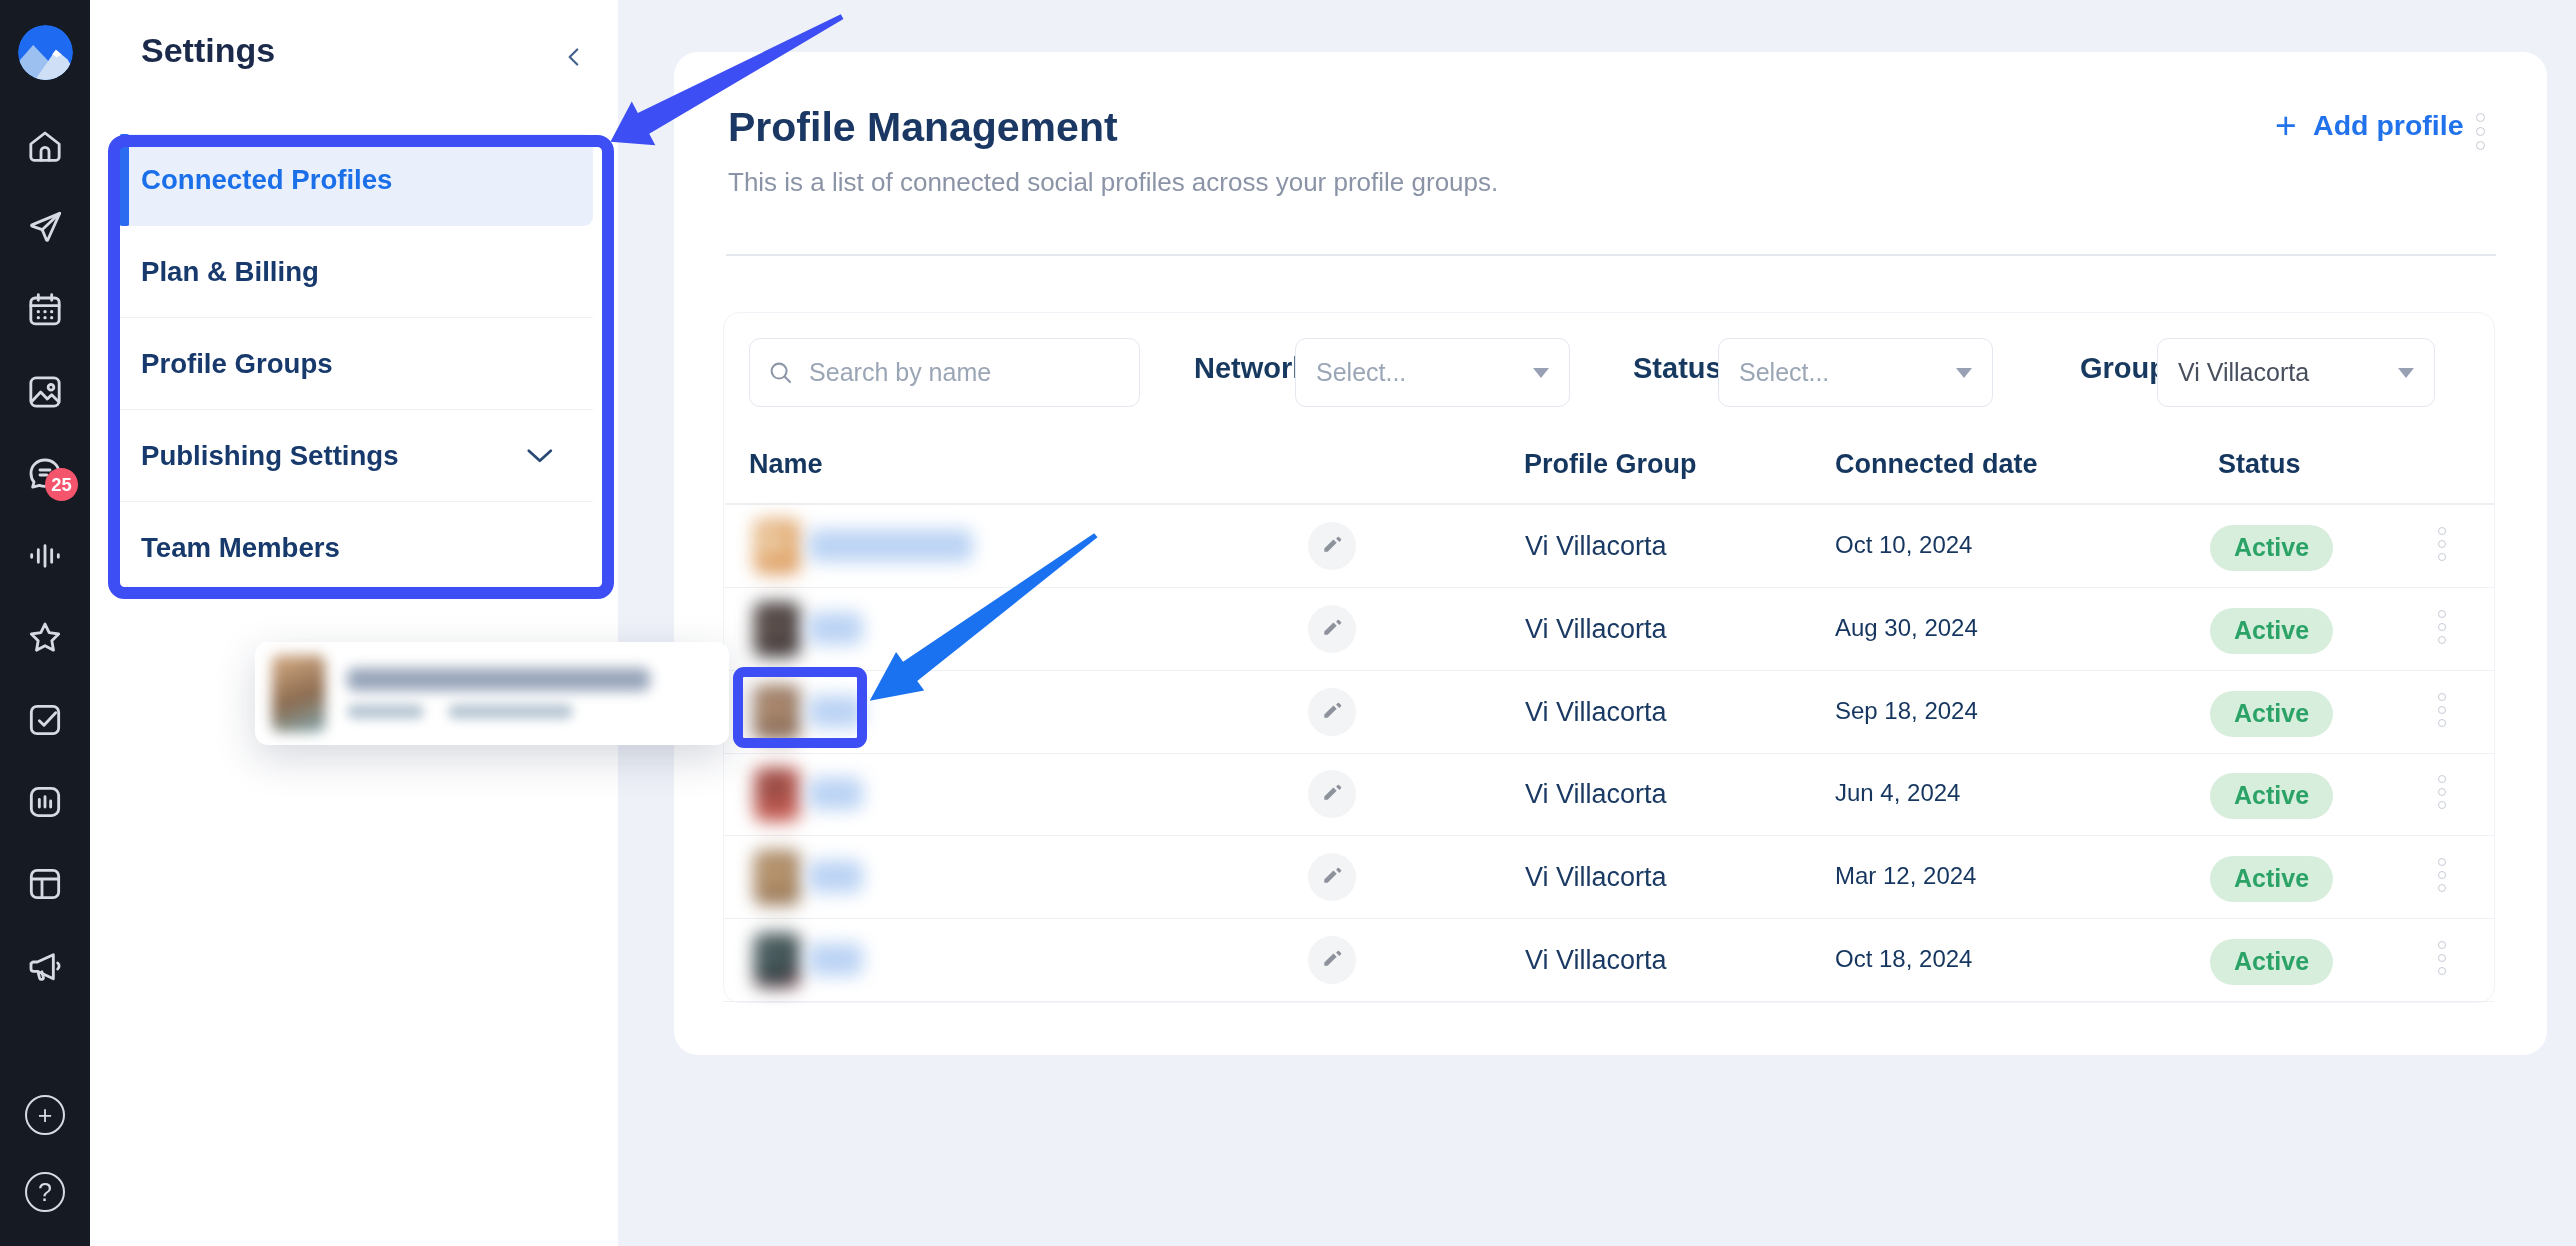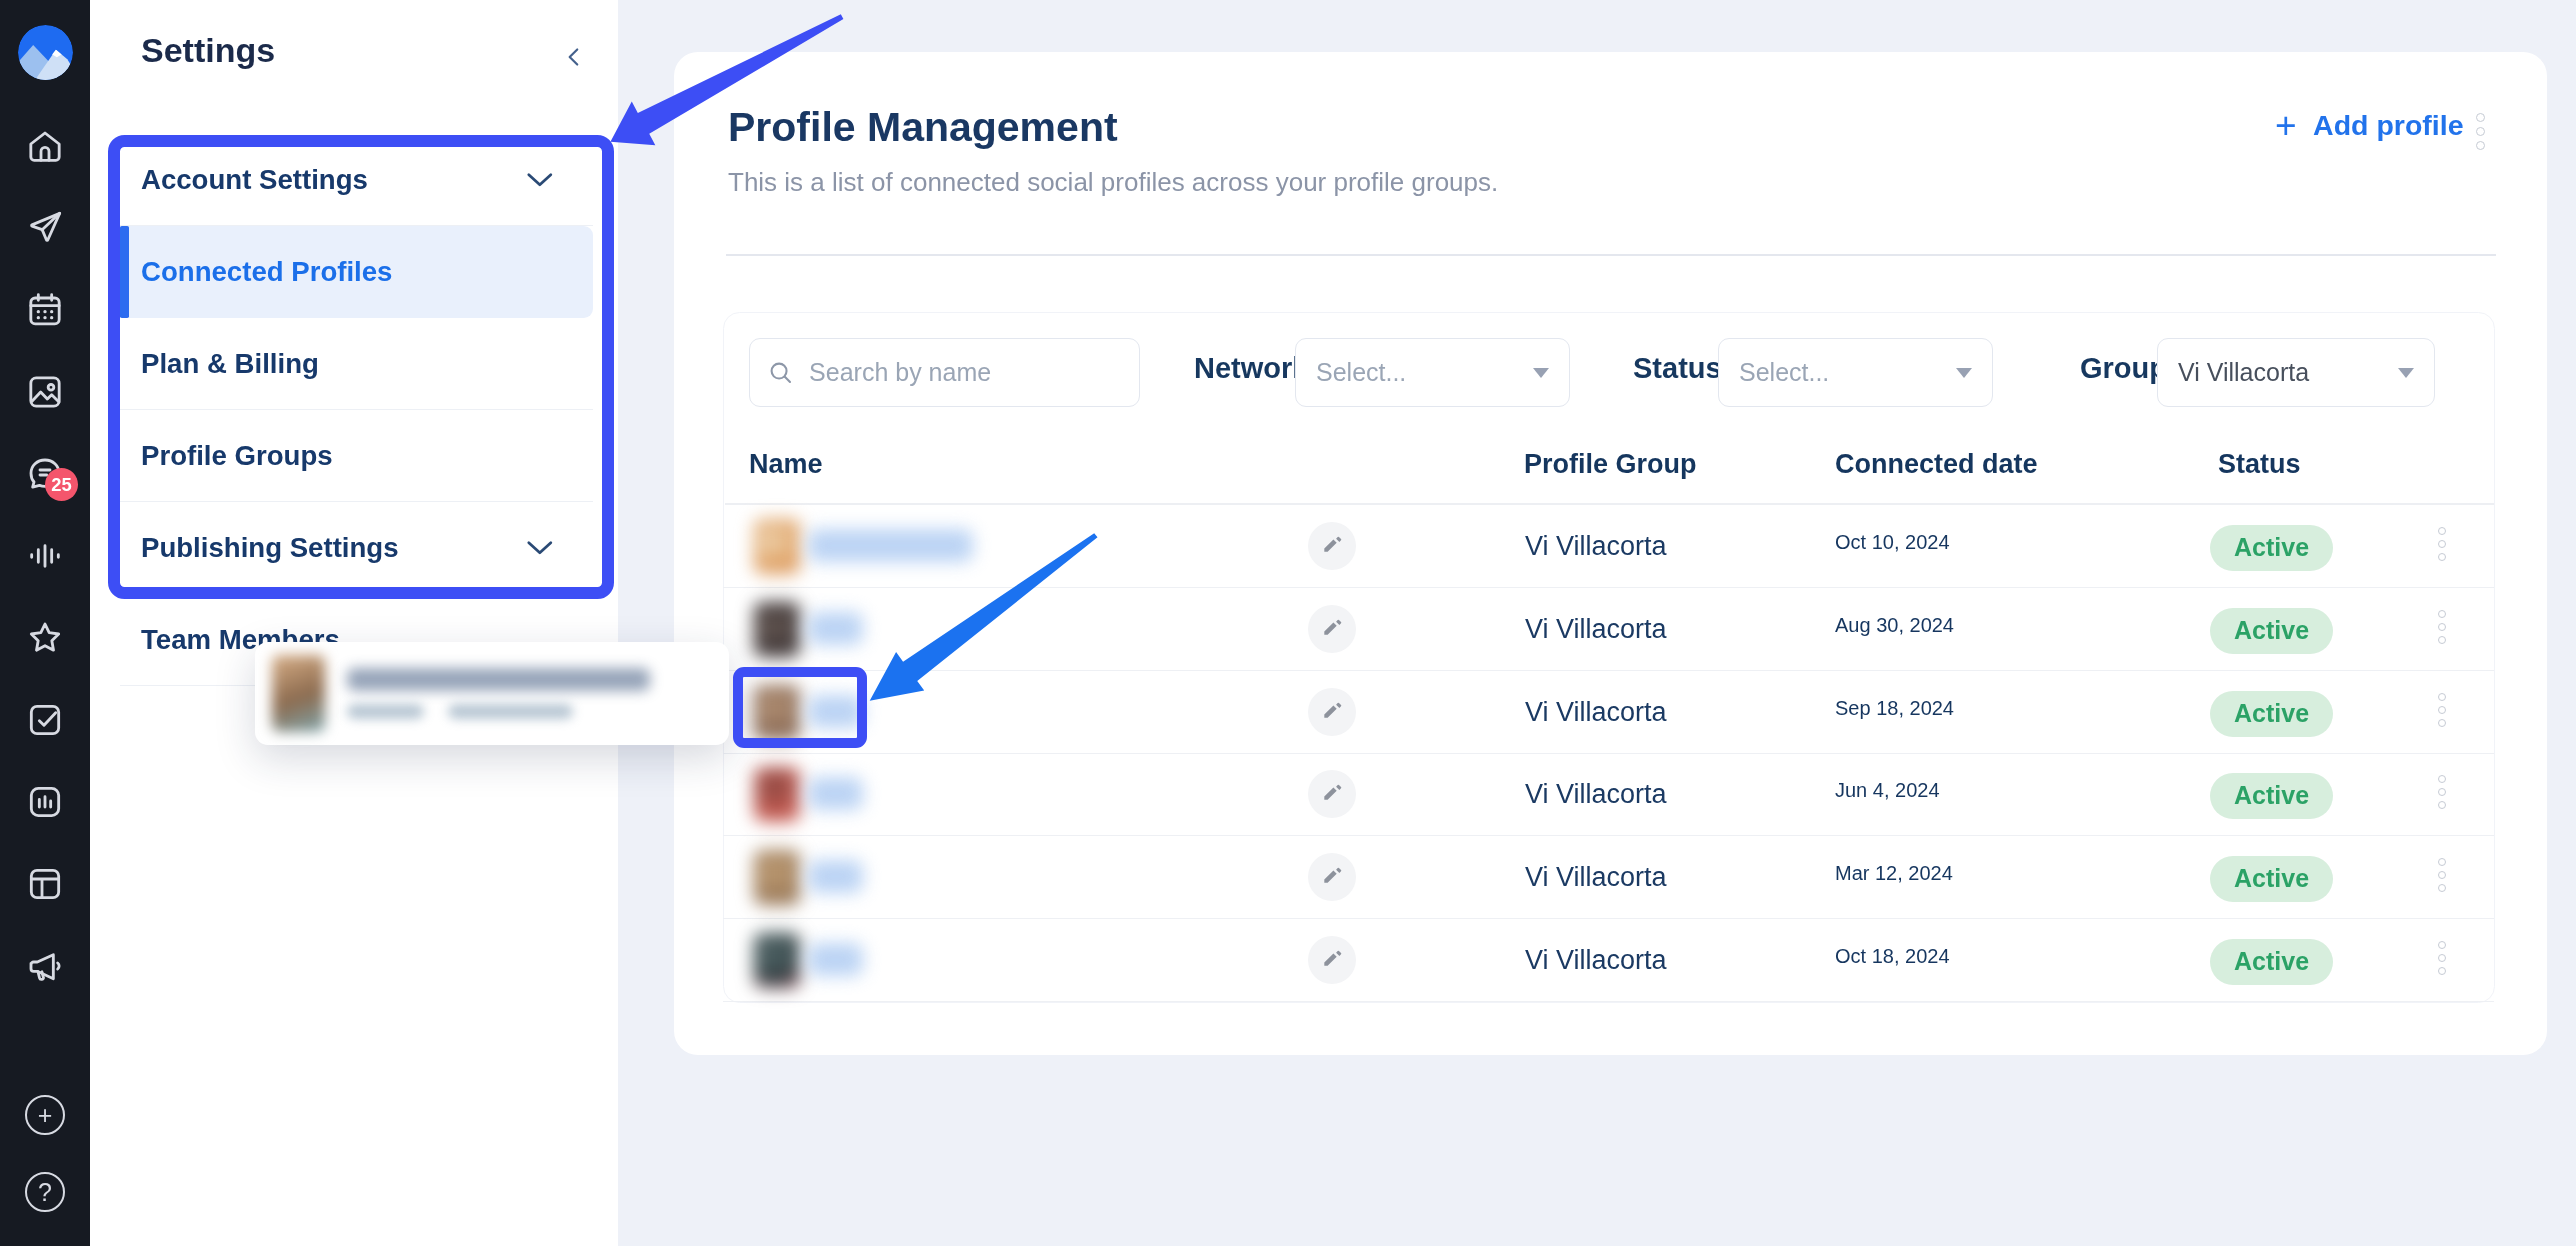--- a/index.html
+++ b/index.html
@@ -123,21 +123,21 @@
   .name-blur{position:absolute;left:85px;top:24px;height:33px;border-radius:9.2px;background:#b4cff3;filter:blur(8.3px);opacity:.9}
   .name-blur.w-lg{width:165px}
   .name-blur.w-sm{width:55px}
   .pencil{
     position:absolute;left:585px;top:16.5px;width:48px;height:48px;border-radius:50%;
     background:#f3f4f6;display:flex;align-items:center;justify-content:center;cursor:pointer;
   }
   .pencil svg{width:23px;height:23px;fill:#8d929c}
   .cell{position:absolute;top:26px;font-size:27px;color:#1b3a63}
   .cell.group{left:802px;font-weight:500}
-  .cell.date{left:1112px;font-size:20px;font-weight:500;color:#16365f}
+  .cell.date{left:1112px;font-size:24px;font-weight:500;color:#16365f}
   .badge{
     position:absolute;left:1487px;top:20px;padding:8.3px 24px;border-radius:918px;
     background:#d7eedd;color:#2ba266;font-size:25px;font-weight:600;
   }
   .row-kebab{position:absolute;left:1715px;top:22px}
   .row-kebab i{width:8.3px;height:8.3px;border-width:1.8px}
 </style>
 </head>
 <body>
 
@@ -248,26 +248,20 @@
 
 <div id="settings-panel">
   <div id="settings-title">Settings</div>
   <div id="collapse-chevron">
     <svg viewBox="0 0 24 24" fill="none" stroke="currentColor" stroke-width="2" stroke-linecap="round" stroke-linejoin="round">
       <path d="M15 5 L8 12 L15 19"></path>
     </svg>
   </div>
 
   <div id="settings-nav">
-    <div class="nav-row divided">
-      <span>Account Settings</span>
-      <svg class="chev" viewBox="0 0 30 18" fill="none" stroke="currentColor" stroke-width="3" stroke-linecap="round" stroke-linejoin="round">
-          <path d="M3 3 L15 14 L27 3"></path>
-        </svg>
-    </div>
     <div class="nav-row active">
       <span>Connected Profiles</span>
     </div>
     <div class="nav-row divided">
       <span>Plan &amp; Billing</span>
     </div>
     <div class="nav-row divided">
       <span>Profile Groups</span>
     </div>
     <div class="nav-row divided">

